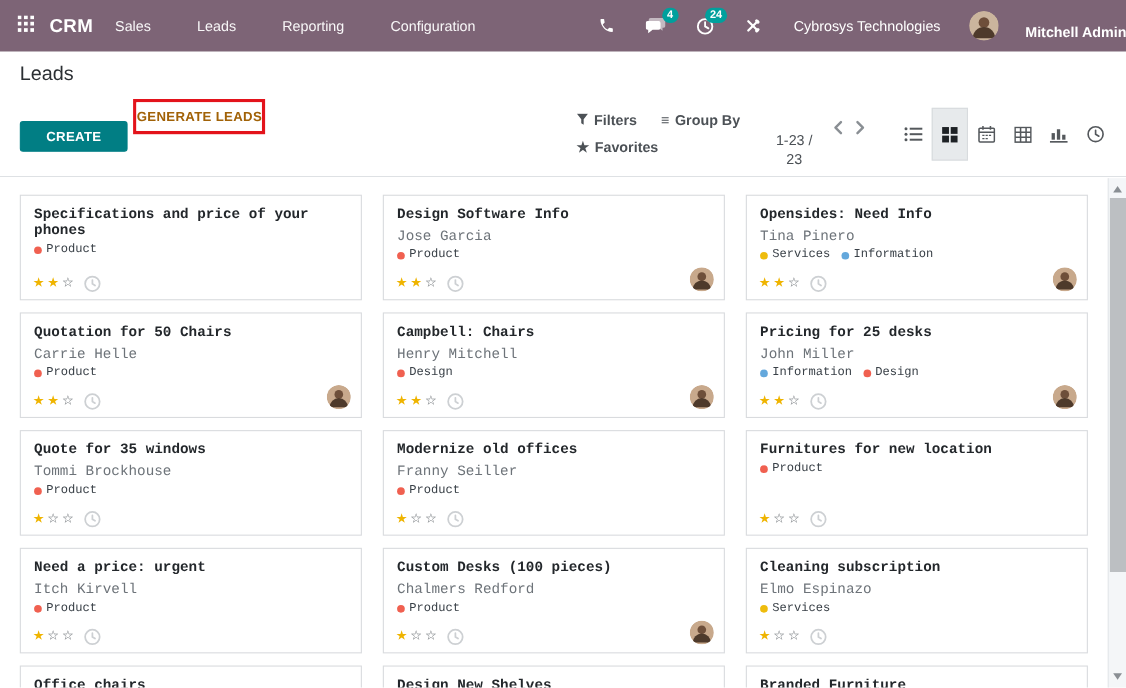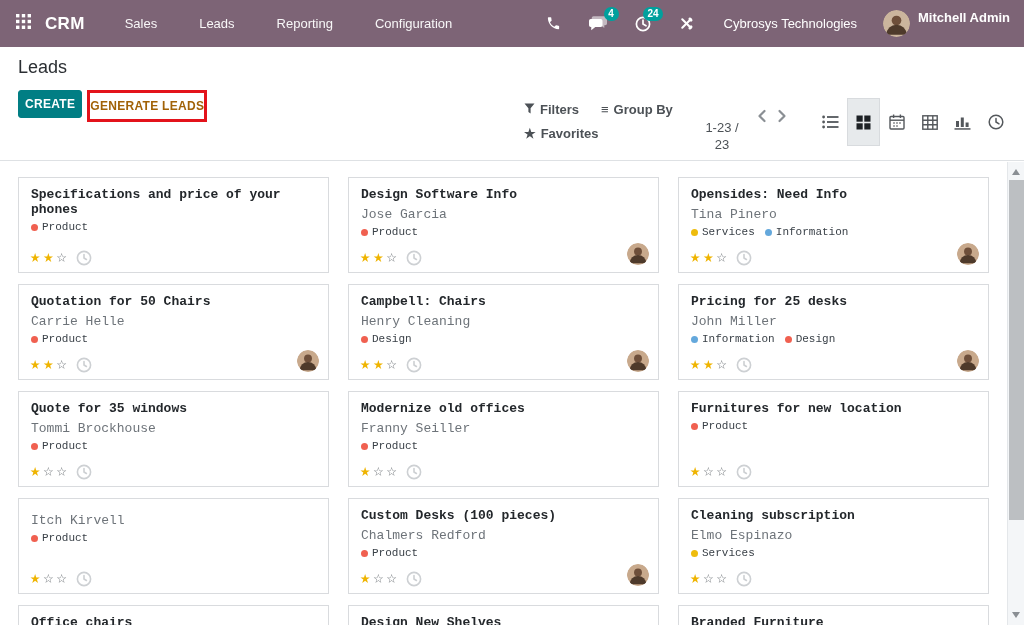--- a/index.html
+++ b/index.html
@@ -3,39 +3,39 @@
 <meta charset="utf-8">
 <style>
   * { margin:0; padding:0; box-sizing:border-box; }
   html,body { width:1024px; height:625px; overflow:hidden; background:#fff;
     font-family:"Liberation Sans", sans-serif; }
 
   
   .topbar { position:relative; height:47px; background:#7d6476; color:#fff;
     display:flex; align-items:center; }
   .apps-btn { padding:0 14px 0 16px; display:flex; align-items:center; cursor:pointer; }
-  .brand { font-size:17px; font-weight:bold; margin-right:40px; letter-spacing:.3px; }
+  .brand { font-size:17px; font-weight:bold; margin-right:20px; letter-spacing:.3px; }
   .menu-item { font-size:13px; color:rgba(255,255,255,.95); margin-right:42px; cursor:pointer; }
   .topbar-right { margin-left:auto; display:flex; align-items:center; gap:0; }
   .tb-icon { position:relative; padding:0 14px; display:flex; align-items:center; cursor:pointer; color:#fff; }
   .badge { position:absolute; top:-9px; right:2px; background:#00a09d; color:#fff;
     font-size:10px; line-height:14px; min-width:15px; text-align:center;
     border-radius:8px; padding:0 4px; font-weight:bold; }
   .company { font-size:13px; margin:0 26px 0 16px; }
-  .userblock { display:flex; align-items:flex-start; gap:8px; padding-right:14px; }
+  .userblock { display:flex; align-items:flex-end; gap:24px; }
   .tb-avatar { width:27px; height:27px; border-radius:50%; overflow:hidden; display:block; }
   .username { font-size:13px; font-weight:bold; }
 
   
   .control-panel { position:relative; height:114px; background:#fff;
     border-bottom:1px solid #dee1e4; }
   .page-title { position:absolute; left:18px; top:10px; font-size:18px; color:#2b2f33; }
   .btn-row { position:absolute; left:18px; top:43px; display:flex; align-items:flex-start; }
   .btn-create { background:#017e84; color:#fff; border:1px solid #017e84; font-size:12px;
-    font-weight:bold; padding:6px 6px; border-radius:3px; cursor:pointer; letter-spacing:.3px; }
+    font-weight:bold; padding:6px 23px; border-radius:3px; cursor:pointer; letter-spacing:.3px;margin-top:20px; }
   .annot-box { border:3px solid #e3131b; margin-left:5px; }
   .btn-generate { background:#fff; color:#a16207; border:none; font-size:12px;
     font-weight:bold; padding:6px 0; cursor:pointer; letter-spacing:.3px; }
 
   .search-box { position:absolute; left:512px; right:12px; top:9px; height:26px;
     border-bottom:1px solid #cfd2d6; display:flex; align-items:center; }
   .search-input { flex:1; border:none; outline:none; font-size:14px; color:#495057;
     font-family:"Liberation Sans", sans-serif; }
   .search-input::placeholder { color:#b0b5ba; }
   .search-btn { color:#4e5358; display:flex; cursor:pointer; }
@@ -356,21 +356,21 @@
           </span>
         </div>
         <span class="kavatar"><svg viewBox="0 0 24 24" width="22" height="22">
             <circle cx="12" cy="12" r="12" fill="#c8a98c"></circle>
             <circle cx="12" cy="9.3" r="4.3" fill="#6e4f3a"></circle>
             <path d="M3 22a9 9 0 0118 0z" fill="#4e3a2b"></path>
           </svg></span>
       </div>
       <div class="kcard">
         <div class="ktitle">Campbell: Chairs</div>
-        <div class="kcontact">Henry Cleaning</div>
+        <div class="kcontact">Henry Mitchell</div>
         <div class="ktags">
           <span class="ktag">
             <span class="kdot" style="background: rgb(240, 96, 80);"></span>
             <span>Design</span>
           </span>
         </div>
         <div class="kbottom">
           <span class="star full">★</span>
           <span class="star full">★</span>
           <span class="star empty">☆</span>
@@ -473,20 +473,21 @@
           <span class="star empty">☆</span>
           <span class="kclock">
             <svg width="16" height="16" viewBox="0 0 16 16" fill="none" stroke="currentColor" stroke-width="1.6">
               <circle cx="8" cy="8" r="6.6"></circle>
               <path d="M8 4.6V8l2.4 1.5" stroke-linecap="round"></path>
             </svg>
           </span>
         </div>
       </div>
       <div class="kcard">
+        <div class="ktitle">Need a price: urgent</div>
         <div class="kcontact">Itch Kirvell</div>
         <div class="ktags">
           <span class="ktag">
             <span class="kdot" style="background: rgb(240, 96, 80);"></span>
             <span>Product</span>
           </span>
         </div>
         <div class="kbottom">
           <span class="star full">★</span>
           <span class="star empty">☆</span>

